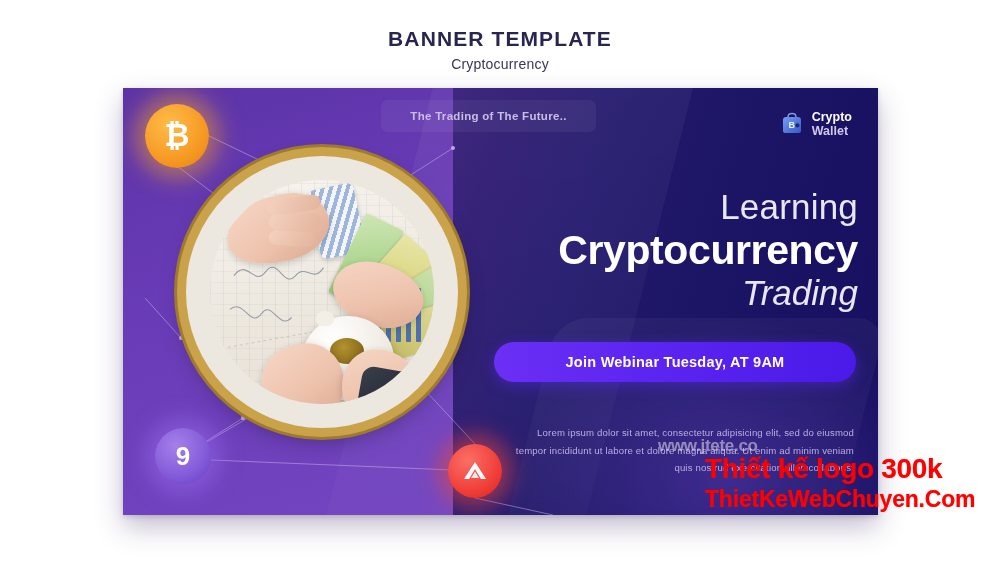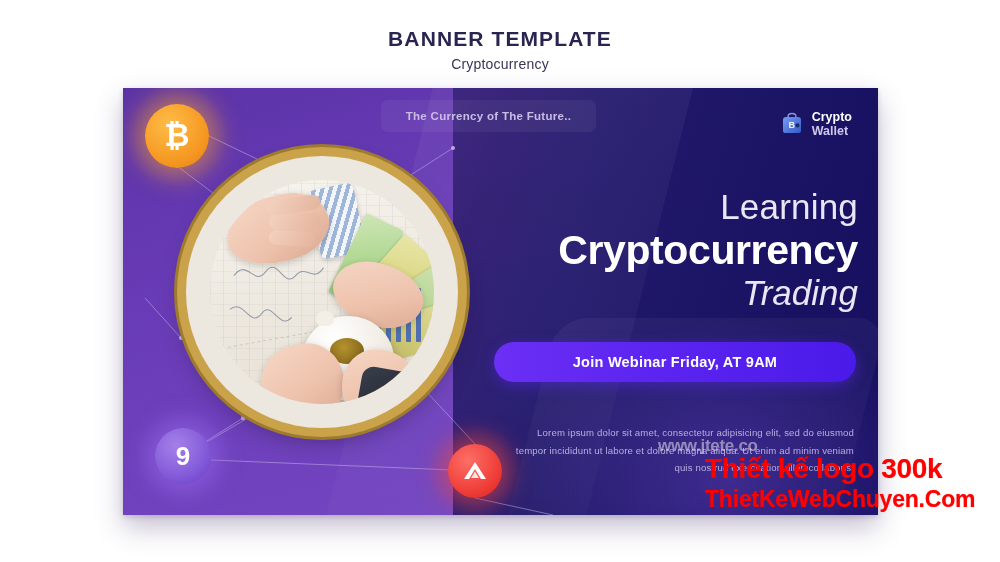--- a/index.html
+++ b/index.html
@@ -263,21 +263,21 @@
       <circle cx="236" cy="120" r="2.2"></circle>
       <circle cx="120" cy="330" r="2.2"></circle>
       <circle cx="330" cy="382" r="2.2"></circle>
       <circle cx="300" cy="300" r="2"></circle>
       <circle cx="58" cy="250" r="2"></circle>
       <circle cx="330" cy="60" r="2"></circle>
     </g>
   </svg>
 
   <div id="tagline-pill">
-    <span>The Currency of The Future..</span>
+    <span>The Trading of The Future..</span>
   </div>
 
   <div id="logo">
     <svg class="wallet-ic" viewBox="0 0 26 26">
       <defs>
         <linearGradient id="wg" x1="0" y1="0" x2="1" y2="1">
           <stop offset="0%" stop-color="#7fa8ff"></stop>
           <stop offset="100%" stop-color="#3a5fd0"></stop>
         </linearGradient>
       </defs>
@@ -363,21 +363,21 @@
       <div class="ph suit"></div>
     </div>
   </div>
 
   <div id="headline">
     <div class="l1">Learning</div>
     <div class="l2">Cryptocurrency</div>
     <div class="l3">Trading</div>
   </div>
 
-  <button id="cta-button">Join Webinar Friday, AT 9AM</button>
+  <button id="cta-button">Join Webinar Tuesday, AT 9AM</button>
 
   <div id="body-copy">Lorem ipsum dolor sit amet, consectetur adipisicing elit, sed do eiusmod tempor incididunt ut labore et dolore magna aliqua. Ut enim ad minim veniam quis nostrud exercitation ullamco laboris.</div>
 </div>
 
 <div id="wm-ghost">www.jtete.co</div>
 <div id="watermark">
   <div class="wm wm1">Thiết kế logo 300k</div>
   <div class="wm wm2">ThietKeWebChuyen.Com</div>
 </div>
 

